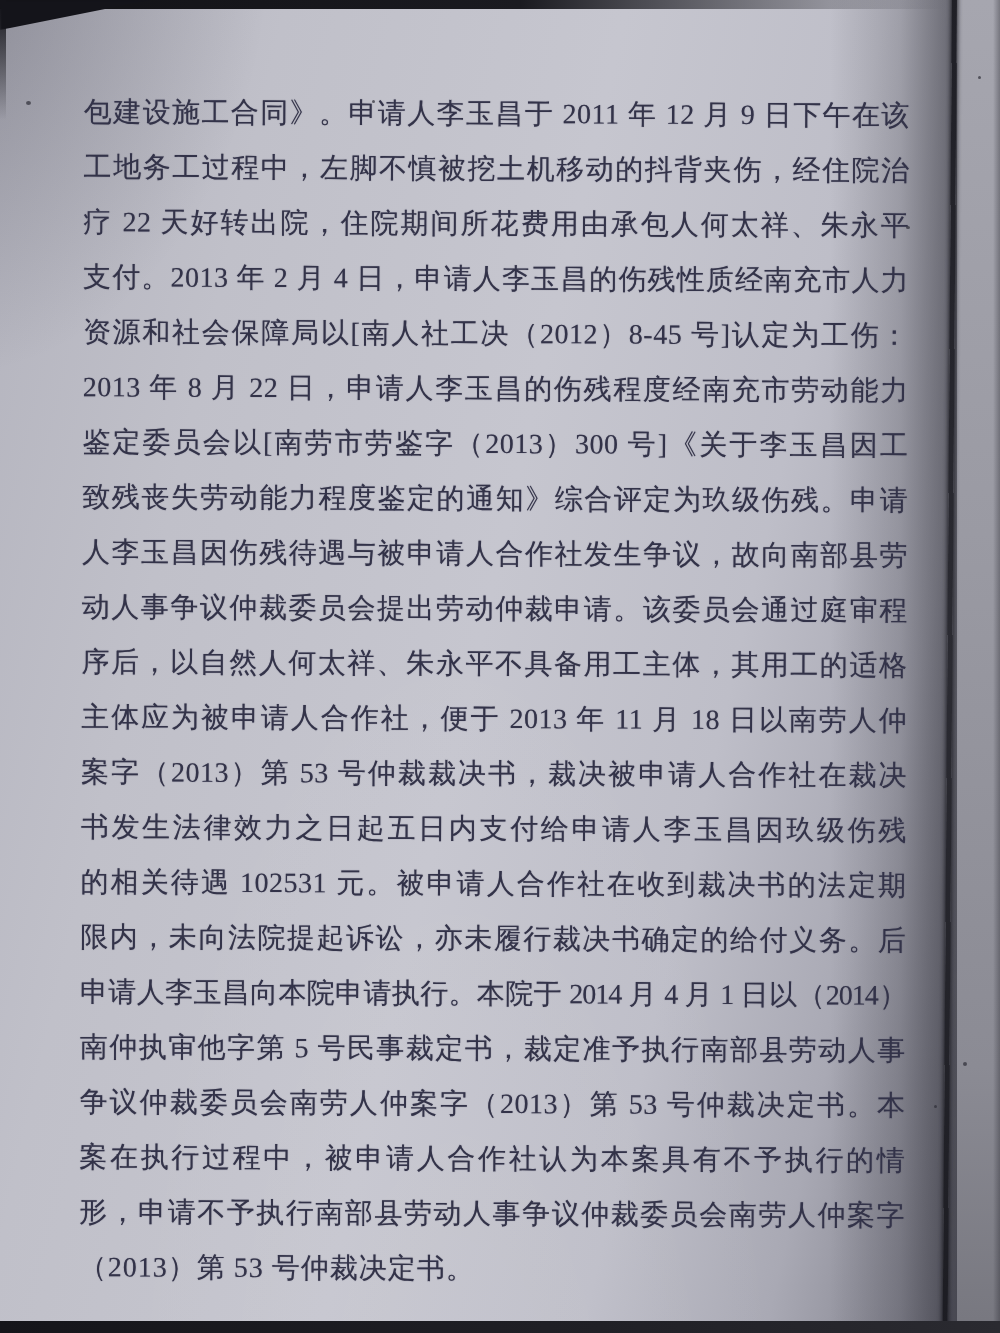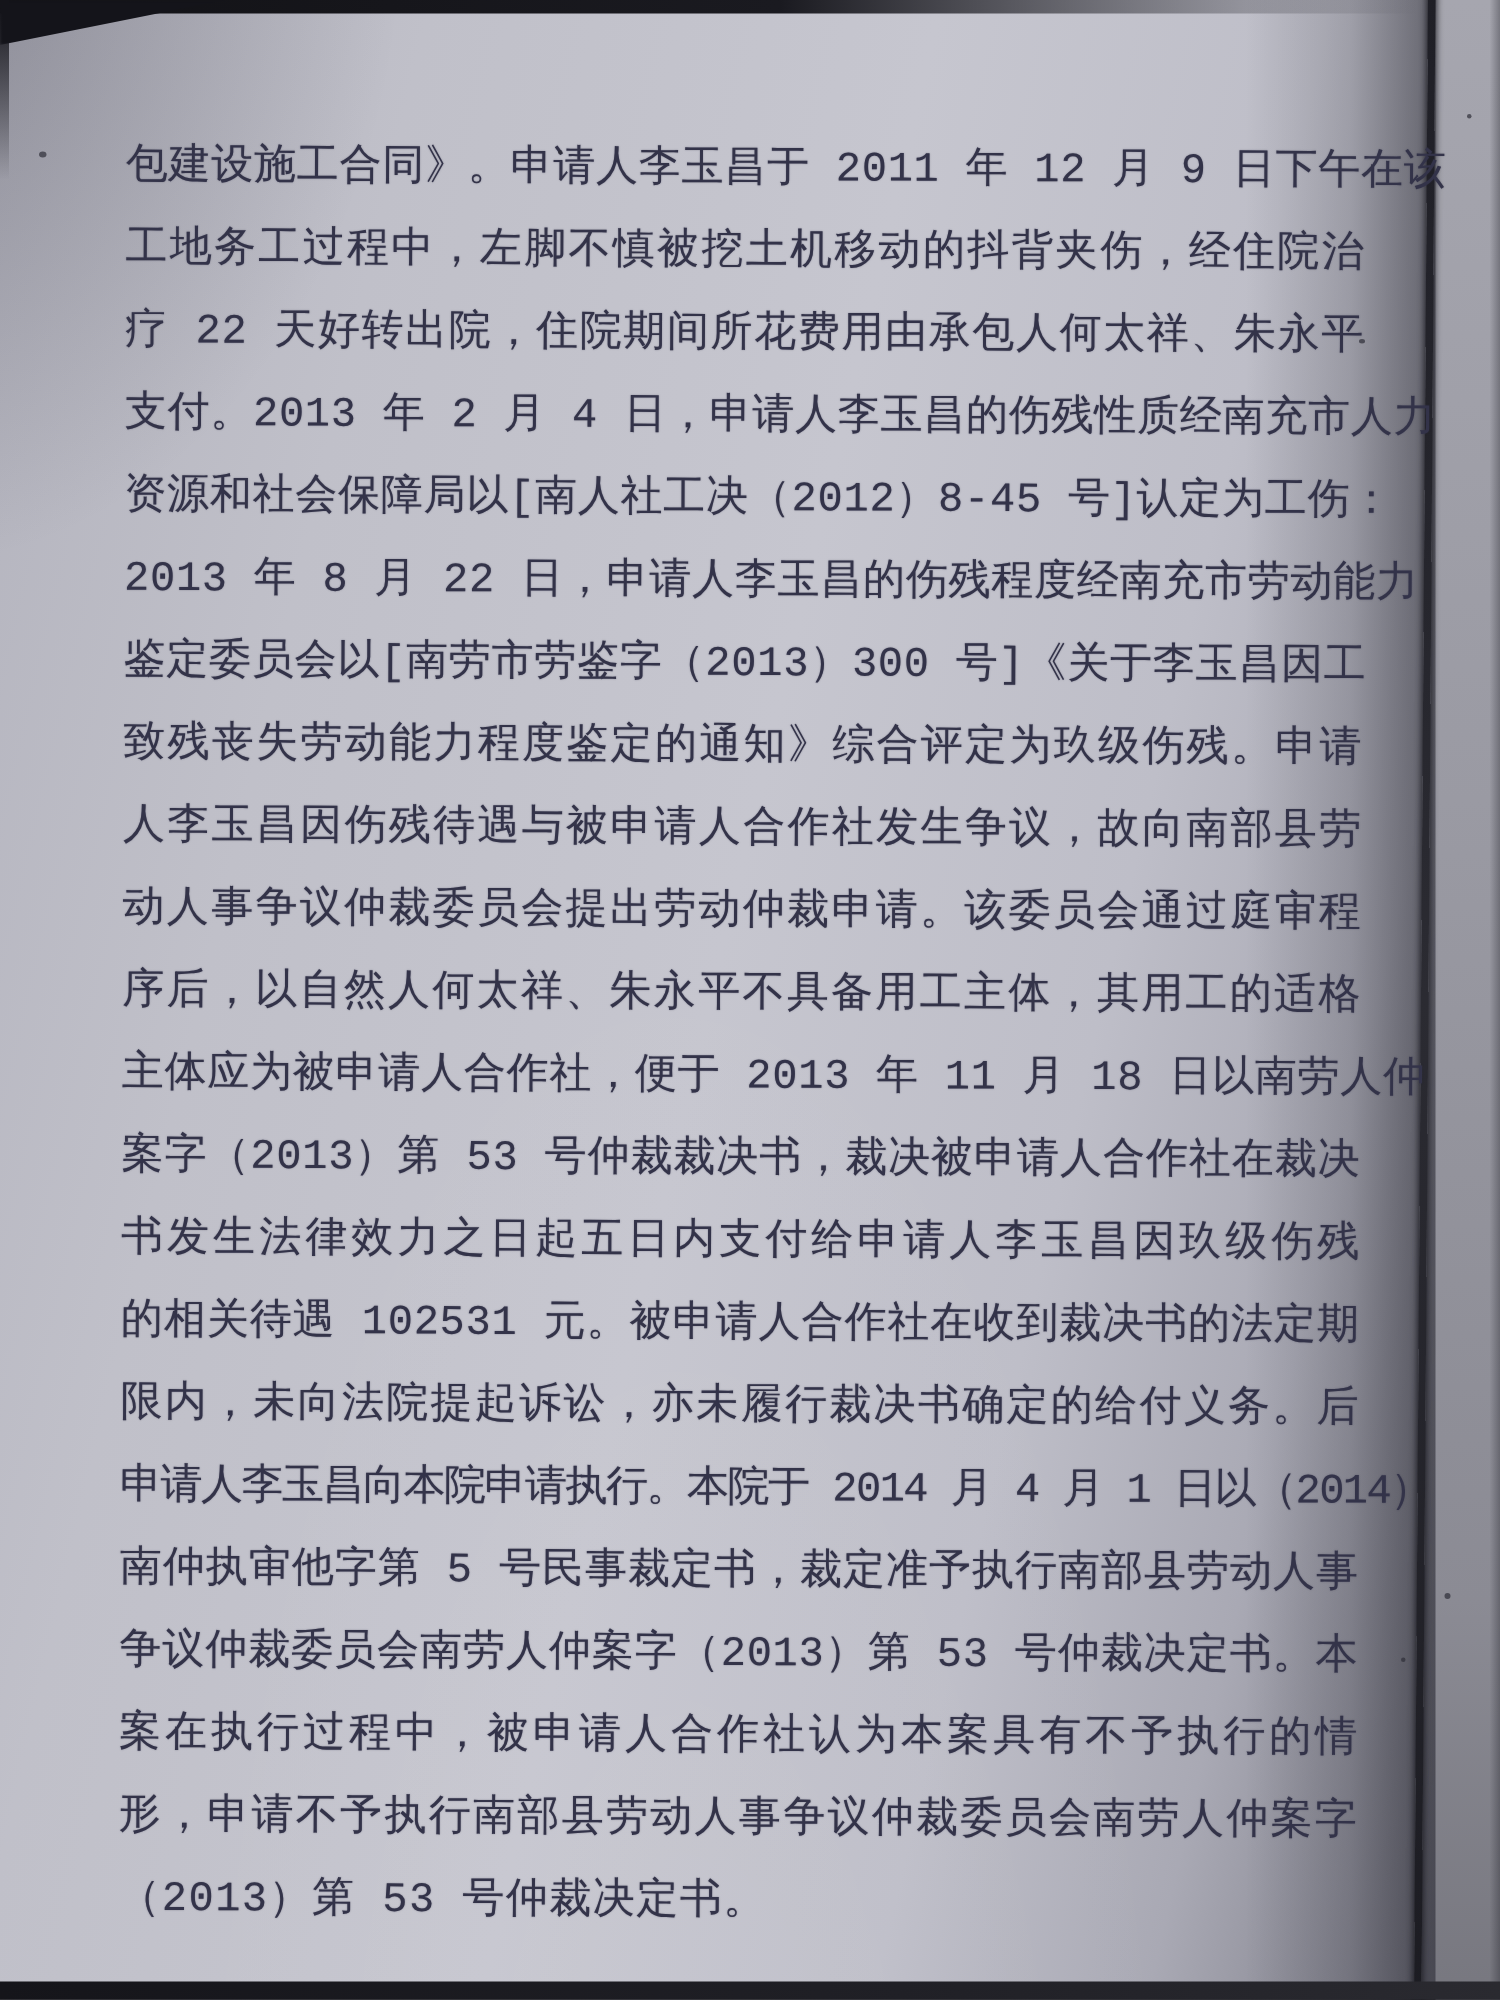--- a/index.html
+++ b/index.html
@@ -6,21 +6,20 @@
   body{
     width:1000px;height:1333px;
     background:#0e0e12;
     overflow:hidden;
     font-family:"Liberation Serif", serif;
     position:relative;
   }
   .photo-frame{
     position:absolute;inset:0;
     overflow:hidden;
-    font-family:Liberation Mono, monospace;
   }
   
   .paper{
     position:absolute;inset:0;
     background:
       radial-gradient(ellipse at -6% -4%, rgba(35,35,48,0.30) 0%, rgba(35,35,48,0.0) 22%),
       radial-gradient(ellipse at 45% 115%, rgba(255,255,255,0.07) 0%, rgba(255,255,255,0.0) 45%),
       linear-gradient(103deg, #b3b3bd 0%, #c0c0c9 22%, #c6c6cf 48%, #bebec8 68%, #a9a9b4 82%, #7b7b86 96%);
   }
   

